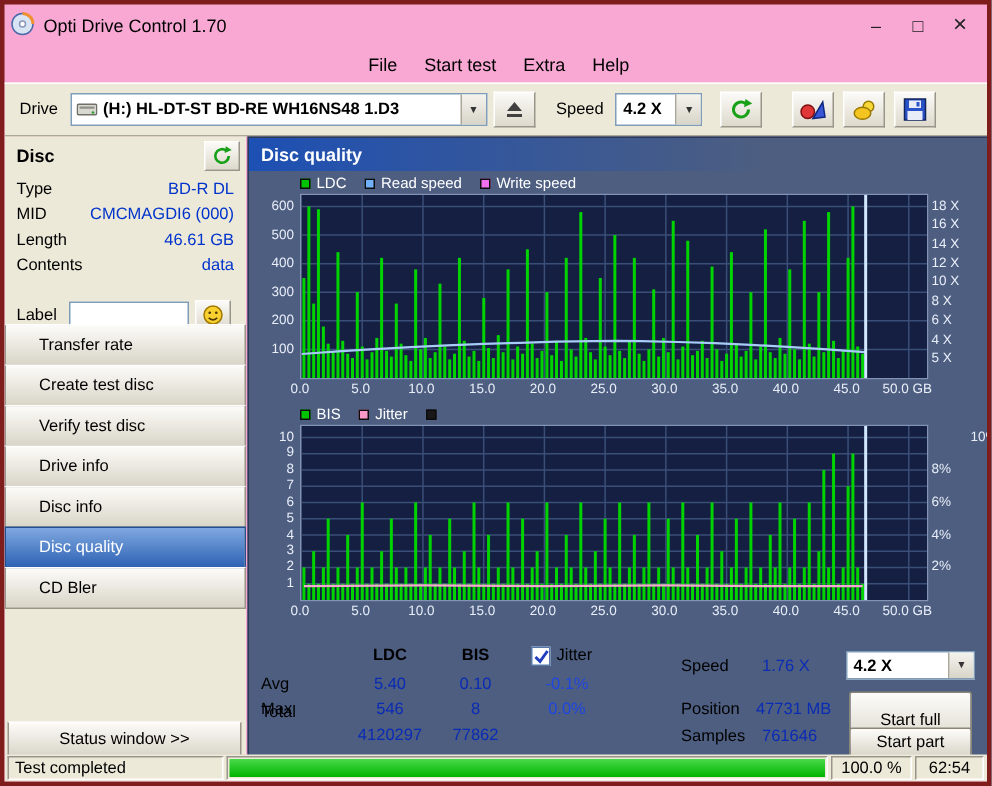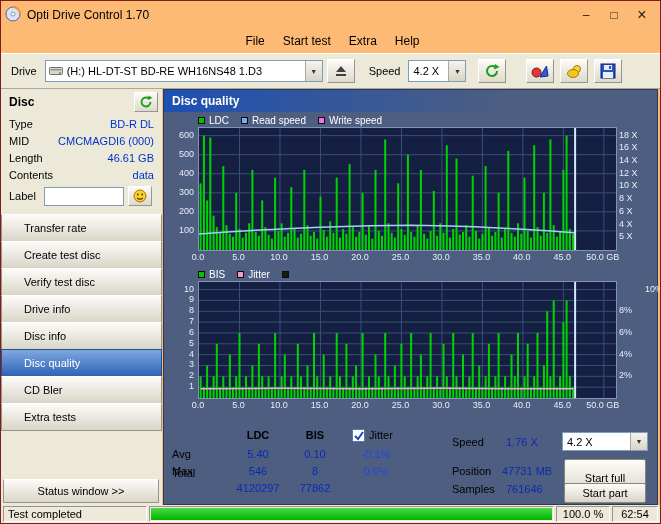--- a/index.html
+++ b/index.html
@@ -1,54 +1,54 @@
 <!DOCTYPE html>
 <html><head>
 <meta charset="utf-8">
 <style>
   * { box-sizing: border-box; }
   html,body { margin:0; padding:0; background:#777; }
   .window {
-    position:relative; width:661px; height:524px; background:#fdba74;
+    position:relative; width:661px; height:524px; background:#f9a8d4;
     font-family:"Liberation Sans", sans-serif; font-size:11px; color:#000;
-    border:1px solid #7f1d1d; overflow:hidden;
+    border:3px solid #7f1d1d; overflow:hidden;
   }
   
   .titlebar { position:absolute; left:0; top:0; right:0; height:28px; display:flex; align-items:center; padding:0 4px; }
   .titlebar .title { margin-left:6px; font-size:12px; }
   .winbtns { margin-left:auto; display:flex; }
   .wbtn { width:28px; height:20px; display:flex; align-items:center; justify-content:center; font-size:12px; color:#222; cursor:default; }
   .wbtn.close { font-size:16px; }
   
   .menubar { position:absolute; left:0; top:28px; right:0; height:24px; display:flex; align-items:center; padding-left:4px;justify-content:center; }
   .menuitem { padding:3px 9px; font-size:12px; }
   
   .toolbar { position:absolute; left:0; top:52px; right:0; height:36px; display:flex; align-items:center; padding:0 10px;
     border-top:1px solid #fff; border-bottom:1px solid #aca899; background:#ece9d8; }
   .tlabel { margin-right:8px; font-size:11px; }
   .combo { display:flex; align-items:center; height:22px; background:#fff; border:1px solid #7f9db9; }
-  .combo .ctext { flex:1; padding:0 4px; font-size:11px; white-space:nowrap; overflow:hidden; }
+  .combo .ctext { flex:1; padding:0 4px; font-size:11px; white-space:nowrap; overflow:hidden;font-weight:bold; }
   .combo .carrow { width:17px; align-self:stretch; background:linear-gradient(#f4f3ee,#d8d4c8); border-left:1px solid #aca899;
     display:flex; align-items:center; justify-content:center; font-size:7px; color:#333; }
   .drivecombo { width:278px; }
   .speedcombo { width:58px; margin-left:6px; }
   .tbtn { width:28px; height:24px; margin-left:6px; background:linear-gradient(#fbfaf7,#ddd9cc); border:1px solid #9a958a;
     border-top-color:#fff; border-left-color:#fff; display:flex; flex-direction:column; align-items:center; justify-content:center; }
   .tsep { width:14px; }
   .eject-tri { width:0; height:0; border-left:5px solid transparent; border-right:5px solid transparent; border-bottom:6px solid #404040; }
   .eject-bar { width:10px; height:2px; background:#404040; margin-top:2px; }
   
   .sidebar { position:absolute; left:0; top:88px; width:161px; bottom:18px; background:#ece9d8; }
   .discheader { height:26px; display:flex; align-items:center; padding:0 4px 0 8px; }
   .discheader .dh { font-weight:bold; font-size:12px; }
   .sbtn-sm { margin-left:auto; width:24px; height:20px; background:linear-gradient(#fbfaf7,#ddd9cc); border:1px solid #9a958a;
     border-top-color:#fff; border-left-color:#fff; display:flex; align-items:center; justify-content:center; }
   .inforow { display:flex; justify-content:space-between; padding:0 8px; height:17px; align-items:center; }
   .inforow .ival { color:#0033cc; }
-  .labelrow { display:flex; align-items:center; padding:2px 4px 2px 8px; height:26px; }
+  .labelrow { display:flex; align-items:center; padding:2px 4px 2px 8px; height:26px;margin-top:12px; }
   .labelinput { width:80px; height:19px; margin-left:8px; border:1px solid #7f9db9; background:#fff; font-size:11px; padding:0 3px; font-family:"Liberation Sans",sans-serif; }
   .navlist { position:absolute; left:0; right:0; top:126px; }
   .navbtn { height:28px; display:flex; align-items:center; padding-left:22px; font-size:11px;
     background:linear-gradient(#fcfbf8,#d9d5c8); border:1px solid #999488; border-top-color:#fff; margin-top:-1px; }
   .navbtn.active { background:linear-gradient(#7fa8e0,#2e62b4); color:#fff; border-color:#24508e; }
   .statuswinbtn { position:absolute; left:2px; right:3px; top:390px; height:24px; background:linear-gradient(#fcfbf8,#d9d5c8);
     border:1px solid #999488; border-top-color:#fff; display:flex; align-items:center; justify-content:center; font-size:11px; }
   
   .mainpanel { position:absolute; left:162px; top:88px; width:495px; height:416px; background:#4d5e80; border:1px solid #2c3a58; }
   .panelheader { position:absolute; left:0; top:0; right:0; height:22px; line-height:22px; padding-left:8px;
@@ -201,21 +201,20 @@
       </span>
     </div>
     <div class="navlist">
       <div class="navbtn">Transfer rate</div>
       <div class="navbtn">Create test disc</div>
       <div class="navbtn">Verify test disc</div>
       <div class="navbtn">Drive info</div>
       <div class="navbtn">Disc info</div>
       <div class="navbtn active">Disc quality</div>
       <div class="navbtn">CD Bler</div>
-      <div class="navbtn">Extra tests</div>
     </div>
     <div class="statuswinbtn">Status window &gt;&gt;</div>
   </div>
 
   <div class="mainpanel">
     <div class="panelheader">Disc quality</div>
 
     <div class="chart chart1">
       <div class="legend">
           <span class="lgitem">

